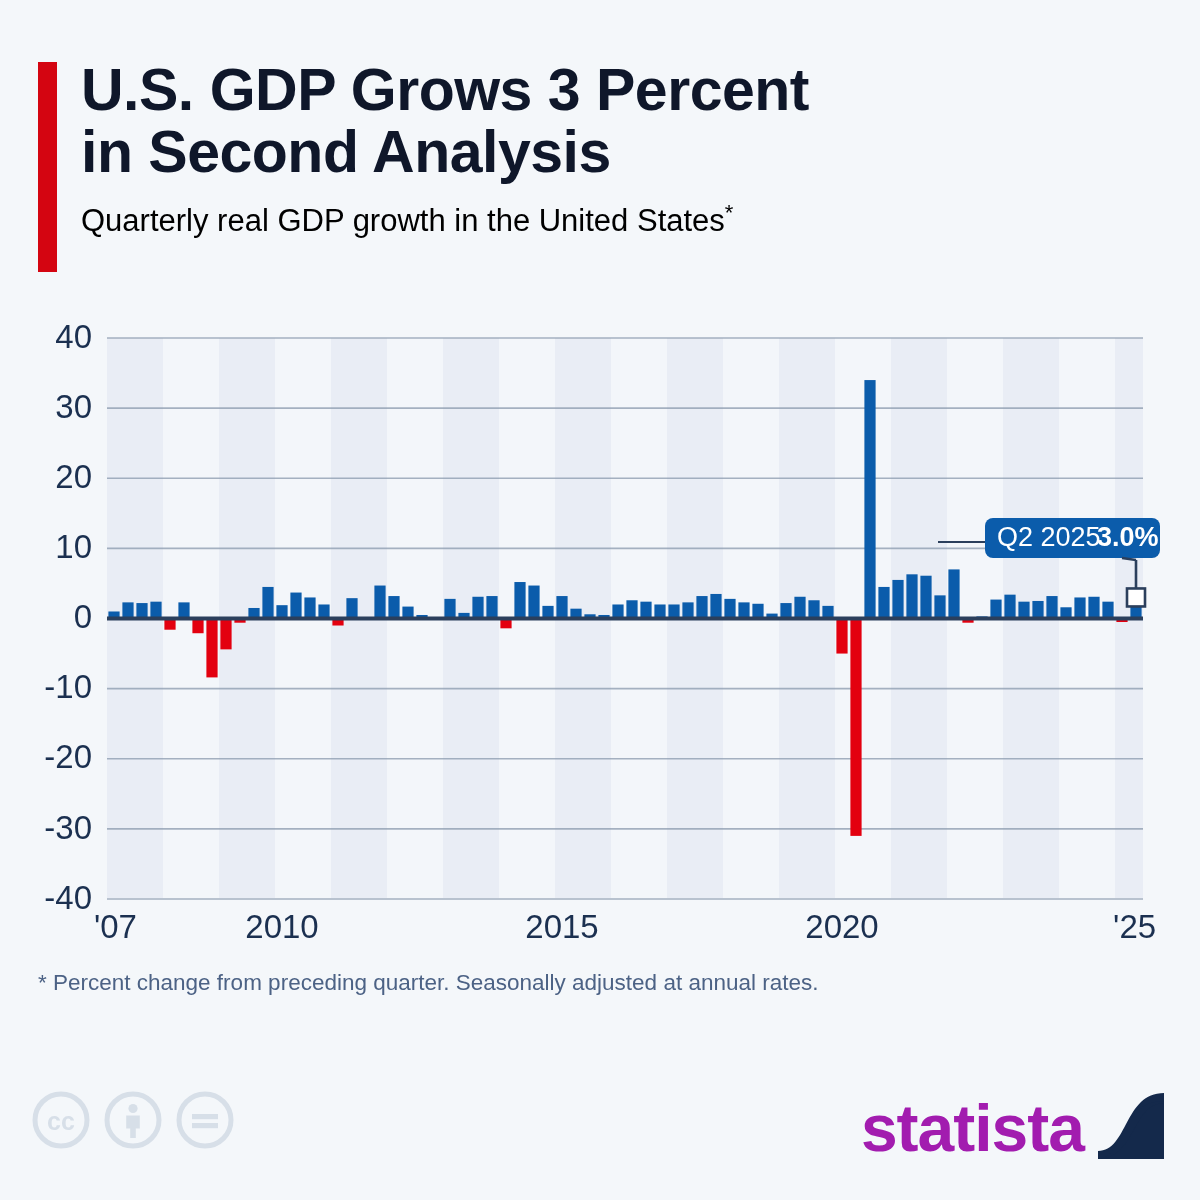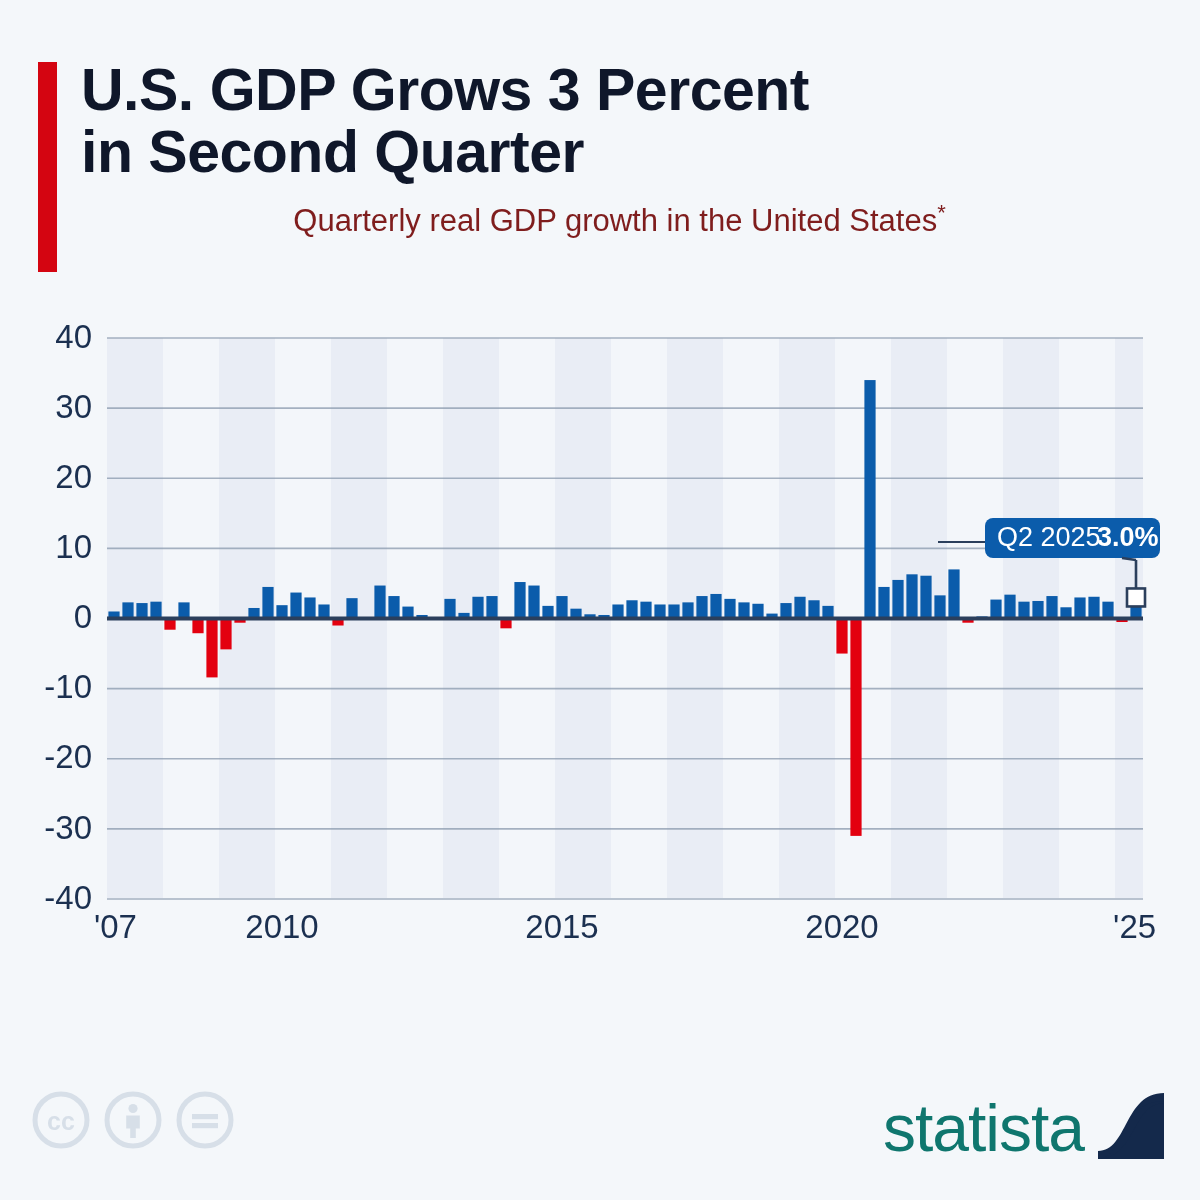--- a/index.html
+++ b/index.html
@@ -38,23 +38,22 @@
     font-weight: bold;
     letter-spacing: -0.5px;
     color: #0f172a;
     font-family: "Liberation Sans Narrow", "Liberation Sans", sans-serif;
   }
   .title span { display: block; }
   .subtitle {
     margin: 16px 0 0 43px;
     font-size: 31px;
     font-weight: normal;
-    color: #7f1d1d;
-    font-family: "Liberation Sans Narrow", "Liberation Sans", sans-serif;
-    text-align: center;
+    color: #000000;
+    font-family: "Liberation Sans Narrow", "Liberation Sans", sans-serif;
   }
   .subtitle .star {
     font-size: 22px;
     vertical-align: super;
   }
 
   
   .chart-wrap {
     position: absolute;
     left: 0;
@@ -121,34 +120,34 @@
     position: absolute;
     right: 36px;
     top: 8px;
     display: flex;
     align-items: center;
     gap: 14px;
   }
   .statista-word {
     font-family: "Liberation Sans Narrow", "Liberation Sans", sans-serif;
     font-size: 66px;
-    font-weight: normal;
-    color: #0f766e;
+    font-weight: bold;
+    color: #a21caf;
     letter-spacing: -1px;
     line-height: 1;
   }
 </style>
 </head>
 <body>
 
 <div class="header">
   <div class="accent-bar"></div>
   <h1 class="title">
     <span>U.S. GDP Grows 3 Percent</span>
-    <span>in Second Quarter</span>
+    <span>in Second Analysis</span>
   </h1>
   <div class="subtitle"><span>Quarterly real GDP growth in the United States</span><span class="star">*</span></div>
 </div>
 
 <div class="chart-wrap">
   <svg width="1200" height="1200" viewBox="0 0 1200 1200" xmlns="http://www.w3.org/2000/svg">
     <g id="year-bands">
         <rect x="107" y="338" width="56" height="560" fill="#e9edf5"></rect>
         <rect x="163" y="338" width="56" height="560" fill="#f3f6fa"></rect>
         <rect x="219" y="338" width="56" height="560" fill="#e9edf5"></rect>
@@ -280,20 +279,21 @@
         <rect x="985" y="518" width="175" height="40" rx="8" ry="8" fill="#0b5cab"></rect>
         <text x="997" y="546" class="callout-text">Q2 2025</text>
         <text x="1097" y="546" class="callout-text bold">3.0%</text>
         <line x1="1122" y1="558" x2="1136" y2="560" stroke="#2b3f5c" stroke-width="2.6"></line>
         <line x1="938" y1="542" x2="985" y2="542" stroke="#2b3f5c" stroke-width="2"></line>
       </g>
   </svg>
 </div>
 
 <div class="footnotes">
+  <span class="fn-line">* Percent change from preceding quarter. Seasonally adjusted at annual rates.</span>
 </div>
 
 <div class="footer-bottom">
   <div class="cc-icons">
     <span>
       <svg width="58" height="58" viewBox="0 0 58 58">
         <circle cx="29" cy="29" r="26" fill="none" stroke="#d7dfe8" stroke-width="5"></circle>
         <text x="29" y="39" text-anchor="middle" font-family="Liberation Sans, sans-serif" font-size="25" font-weight="bold" fill="#d7dfe8">cc</text>
       </svg>
     </span>

